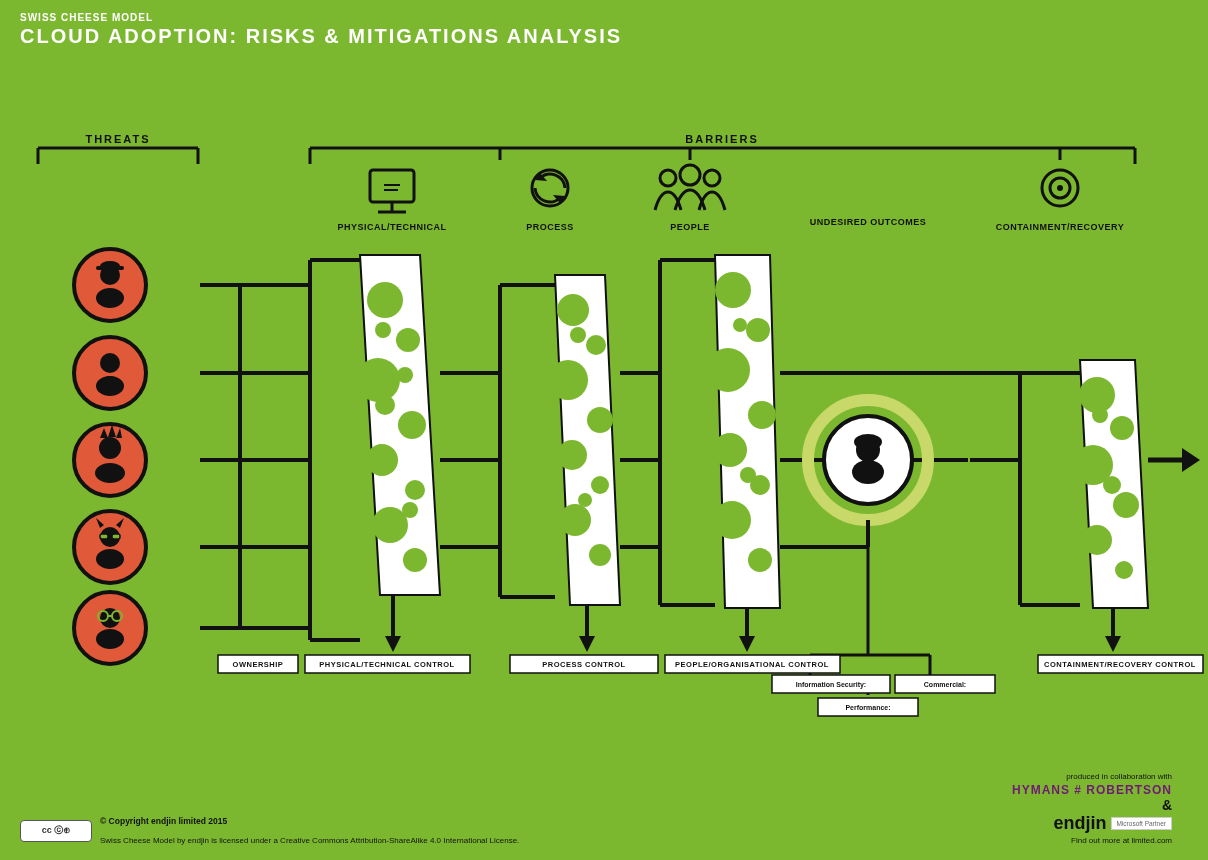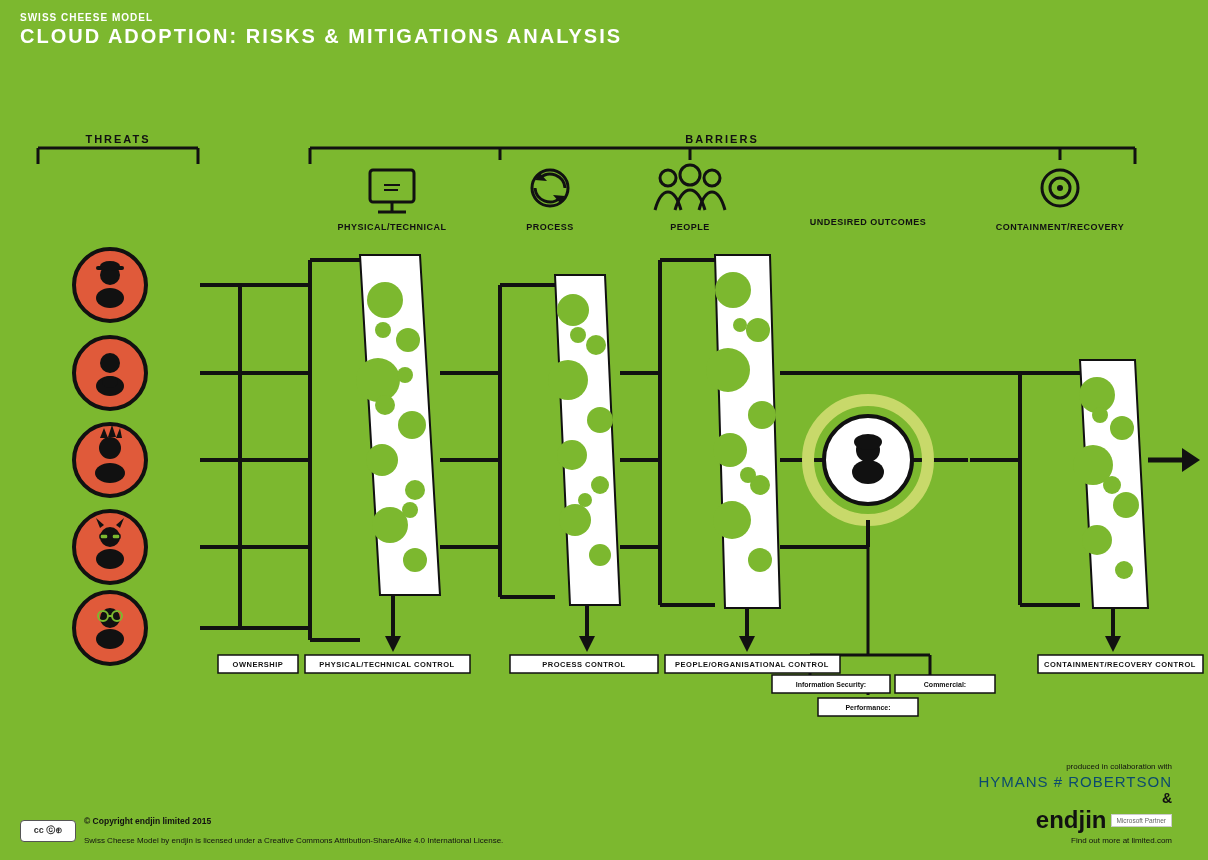--- a/index.html
+++ b/index.html
@@ -298,32 +298,32 @@
   <rect x="665" y="595" width="175" height="18" fill="white" stroke="#111" stroke-width="1.5"></rect>
   <text x="752" y="607" text-anchor="middle" font-family="Arial" font-weight="700" font-size="7.5" fill="#111" letter-spacing="0.5">PEOPLE/ORGANISATIONAL CONTROL</text>
 
   <rect x="1038" y="595" width="165" height="18" fill="white" stroke="#111" stroke-width="1.5"></rect>
   <text x="1120" y="607" text-anchor="middle" font-family="Arial" font-weight="700" font-size="7.5" fill="#111" letter-spacing="0.5">CONTAINMENT/RECOVERY CONTROL</text>
 
 </svg>
 
 <div style="position:absolute;bottom:15px;left:20px;right:20px;display:flex;align-items:center;">
   <div style="display:flex;align-items:center;gap:8px;">
-    <div style="width:56px;height:22px;background:white;border-radius:4px;display:flex;align-items:center;justify-content:center;border:1.5px solid #555;">
+    <div style="width:72px;height:22px;background:white;border-radius:4px;display:flex;align-items:center;justify-content:center;border:1.5px solid #555;">
       <span style="font-size:9px;font-weight:bold;color:#333;">cc ⓒ⊕</span>
     </div>
     <div>
       <div style="font-size:8.5px;color:#111;font-weight:bold;">© Copyright endjin limited 2015</div>
       <div style="font-size:8px;color:#111;margin-top:10px;">Swiss Cheese Model by endjin is licensed under a Creative Commons
 Attribution-ShareAlike 4.0 International License.</div>
     </div>
   </div>
   <div style="position:absolute;right:16px;bottom:0;text-align:right;">
     <div style="font-size:8px;color:#111;margin-bottom:2px;">produced in collaboration with</div>
-    <div style="font-size:15px;font-weight:400;color:#0c4a6e;letter-spacing:1px;">HYMANS # ROBERTSON</div>
+    <div style="font-size:12px;font-weight:700;color:#701a75;letter-spacing:1px;">HYMANS # ROBERTSON</div>
     <div style="font-size:14px;font-weight:900;color:#111;">&amp;</div>
     <div style="display:flex;align-items:center;justify-content:flex-end;gap:4px;">
-      <span style="font-size:24px;font-weight:900;color:#111;">endjin</span>
+      <span style="font-size:18px;font-weight:900;color:#111;">endjin</span>
       <span style="background:#fff;border:1px solid #ccc;padding:2px 5px;font-size:6.5px;color:#666;">Microsoft Partner</span>
     </div>
     <div style="font-size:8px;color:#111;margin-top:2px;">Find out more at limited.com</div>
   </div>
 </div>
 
 </body></html>

